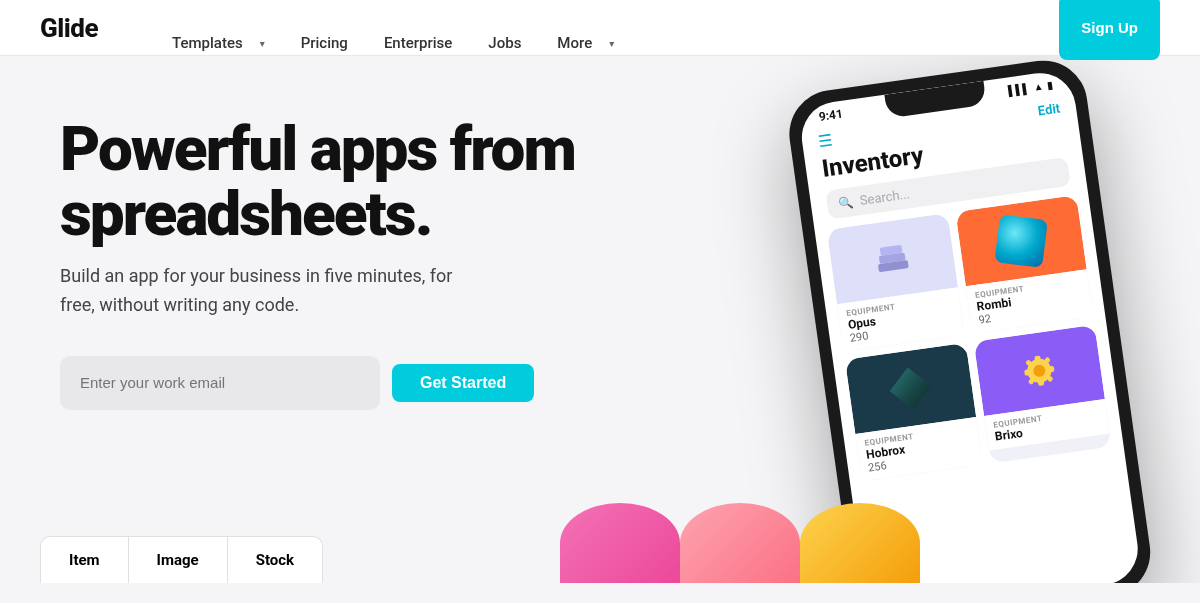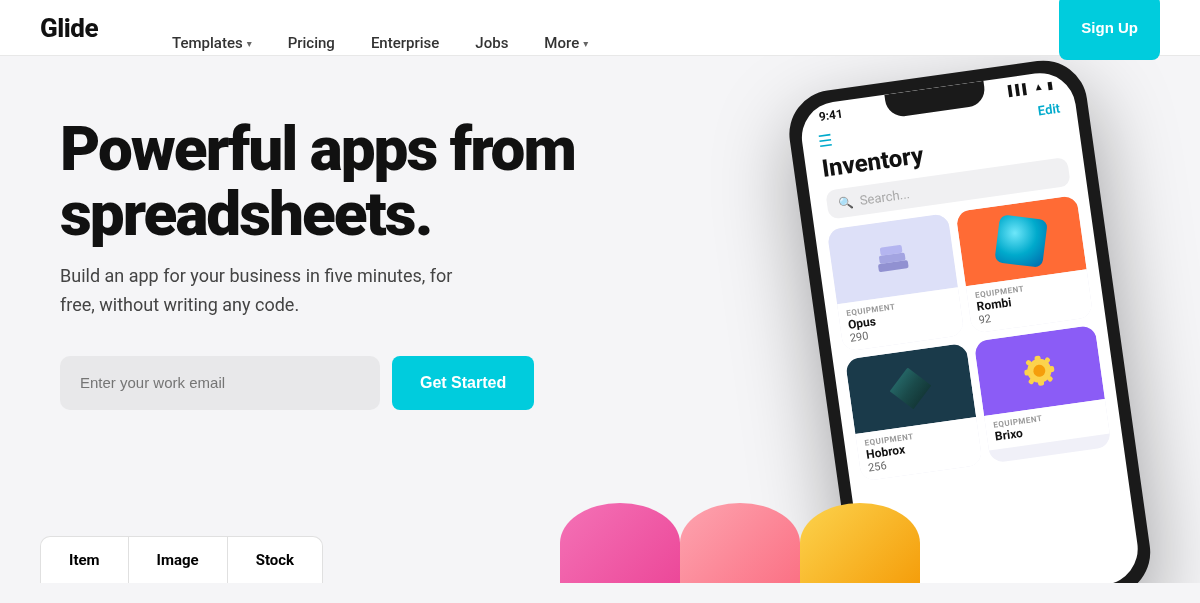--- a/index.html
+++ b/index.html
@@ -35,21 +35,21 @@
     .nav-links {
       display: flex;
       align-items: center;
       gap: 8px;
       flex: 1;
     }
 
     .nav-link {
       display: flex;
       align-items: center;
-      gap: 4px;
+      gap: 17px;
       padding: 8px 14px;
       color: #333;
       font-size: 15px;
       font-weight: 500;
       cursor: pointer;
       border-radius: 6px;
       text-decoration: none;
       margin-top: 31px;
     }
 
@@ -131,21 +131,21 @@
       padding: 0 20px;
       border: none;
       border-radius: 10px;
       background: #e8e8ea;
       font-size: 15px;
       color: #999;
       outline: none;
     }
 
     .btn-get-started {
-      height: 54px;
+      height: 38px;
       padding: 0 28px;
       background: #00ccdd;
       border: none;
       border-radius: 8px;
       font-size: 16px;
       font-weight: 700;
       color: #fff;
       cursor: pointer;
       white-space: nowrap;
     }

